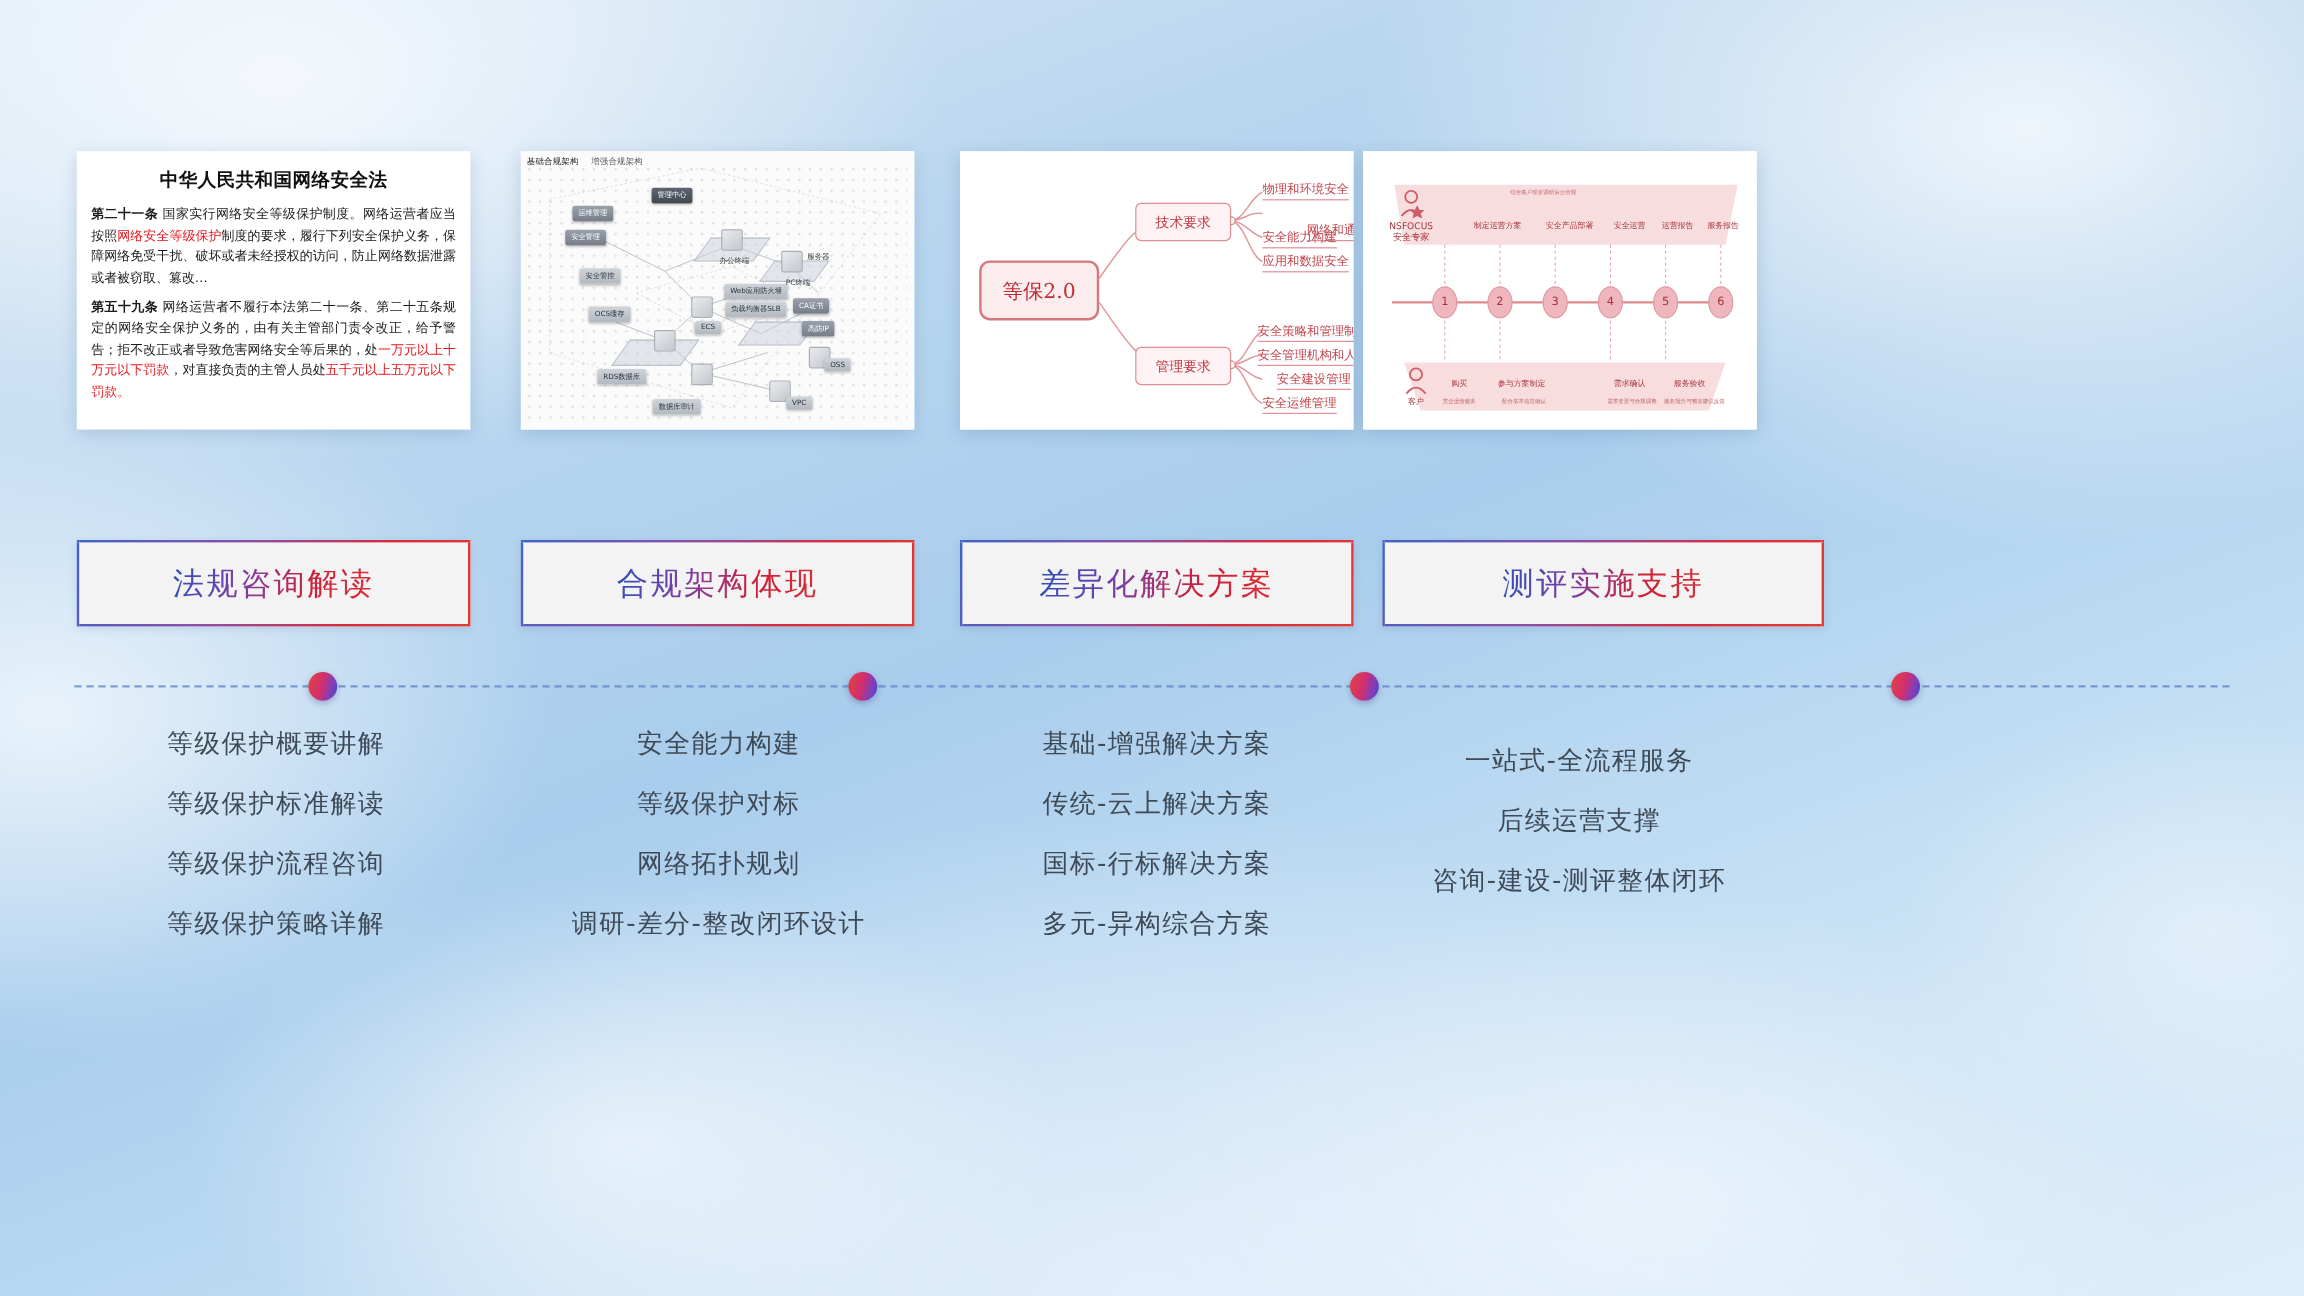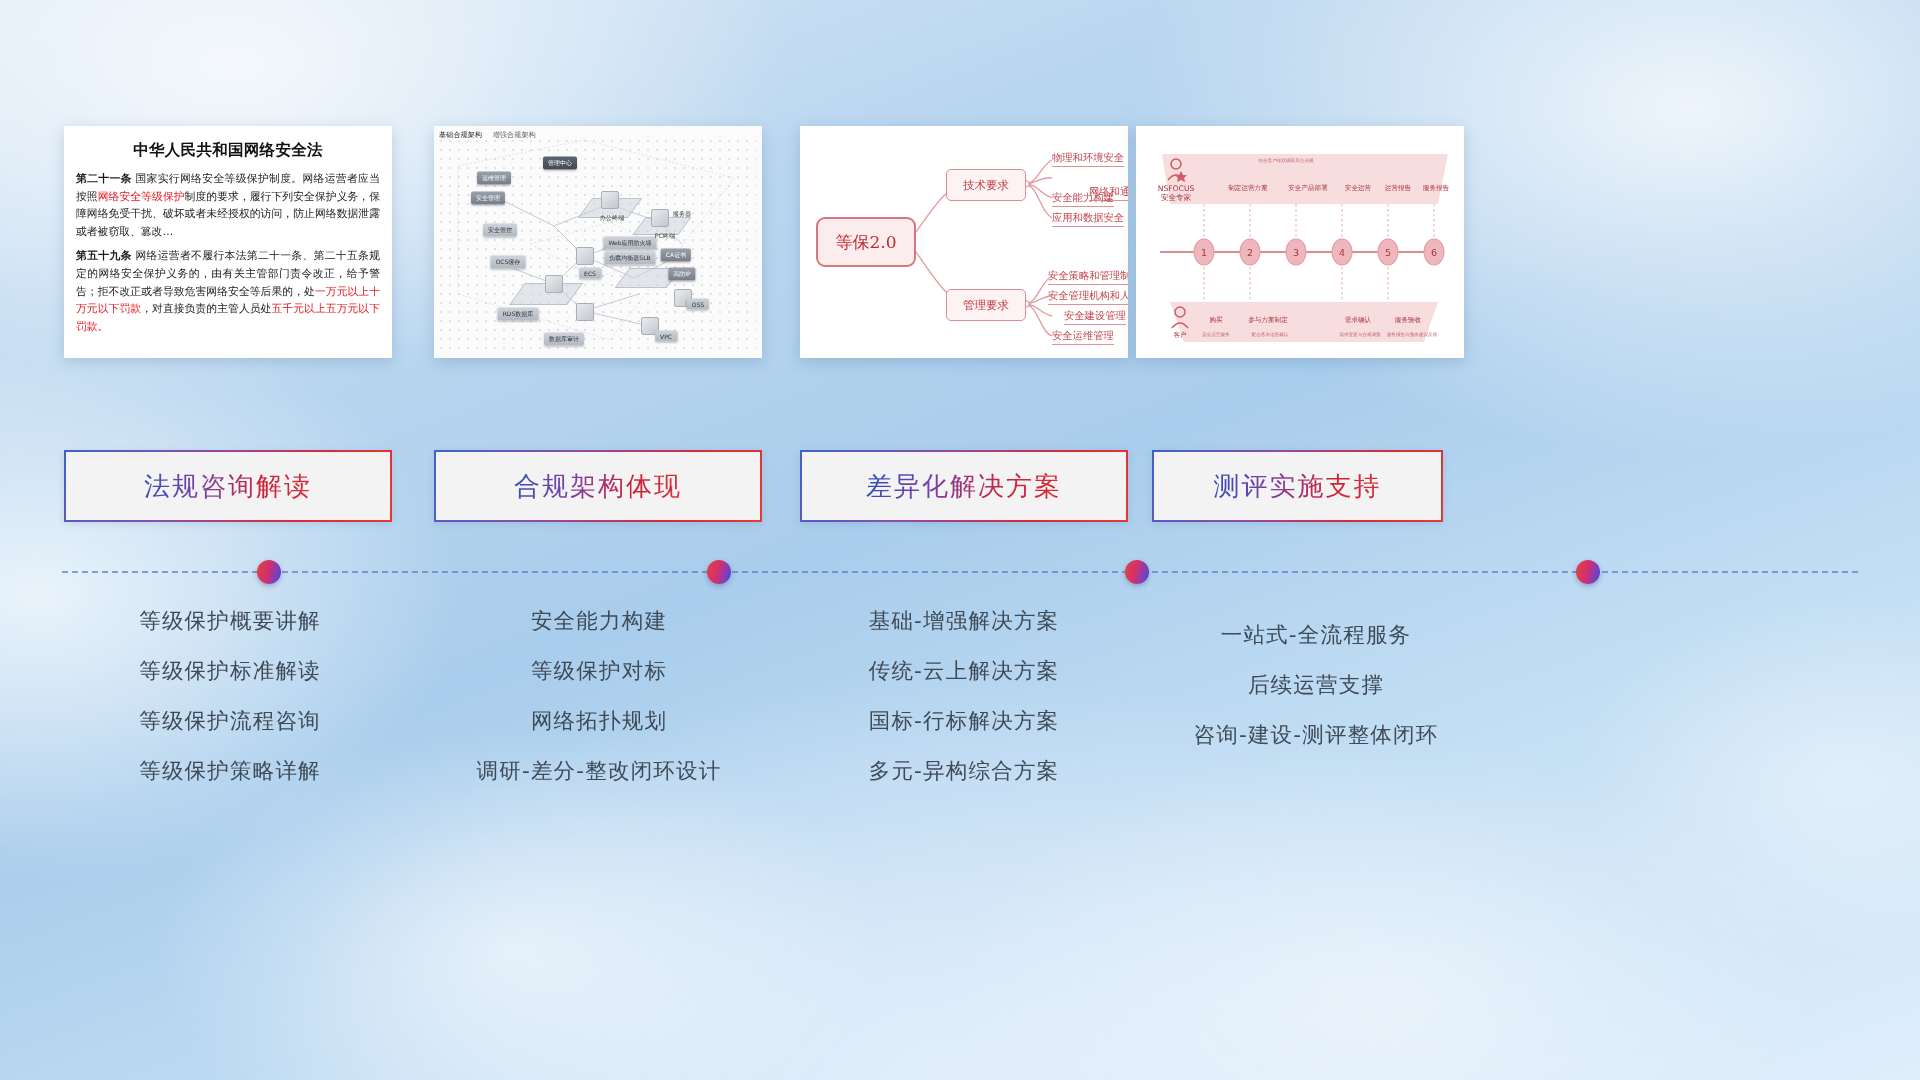--- a/index.html
+++ b/index.html
@@ -134,21 +134,21 @@
   }
   .tbox span{
     font-size:26px;letter-spacing:2px;
     background:linear-gradient(100deg,#2f4fb8 0%,#7a3fa6 34%,#cf2036 70%,#d8303a 100%);
     -webkit-background-clip:text;background-clip:text;color:transparent;
     font-weight:500;
   }
   .tb1{left:64px;width:328px;}
   .tb2{left:434px;width:328px;}
   .tb3{left:800px;width:328px;}
-  .tb4{left:1152px;width:291px;}
+  .tb4{left:1152px;width:368px;}
 
   
   .timeline{position:absolute;left:0;top:560px;width:1920px;height:24px;}
   .tlline{
     position:absolute;left:62px;top:11px;width:1796px;height:0;
     border-top:2px dashed #5d7fc4;opacity:.72;
   }
   .dot{
     position:absolute;top:0;width:24px;height:24px;border-radius:50%;
     background:linear-gradient(105deg,#e0453f 0%,#d42f6b 45%,#7a3fbf 78%,#3b46c4 100%);

